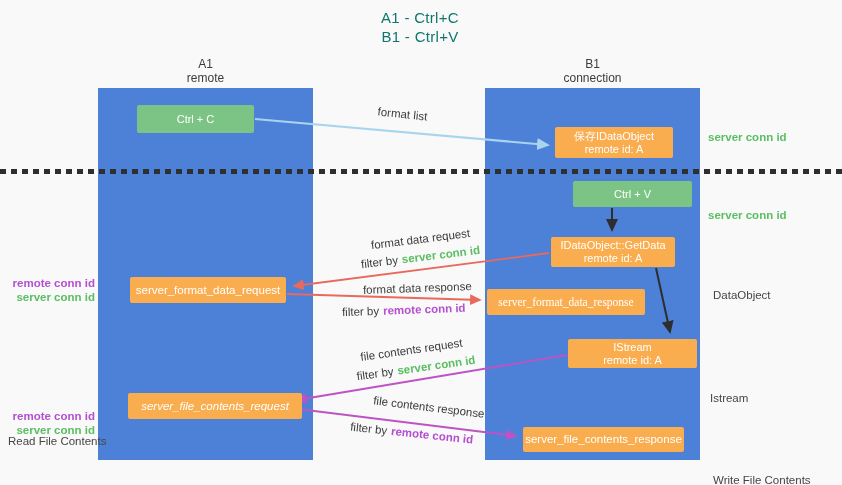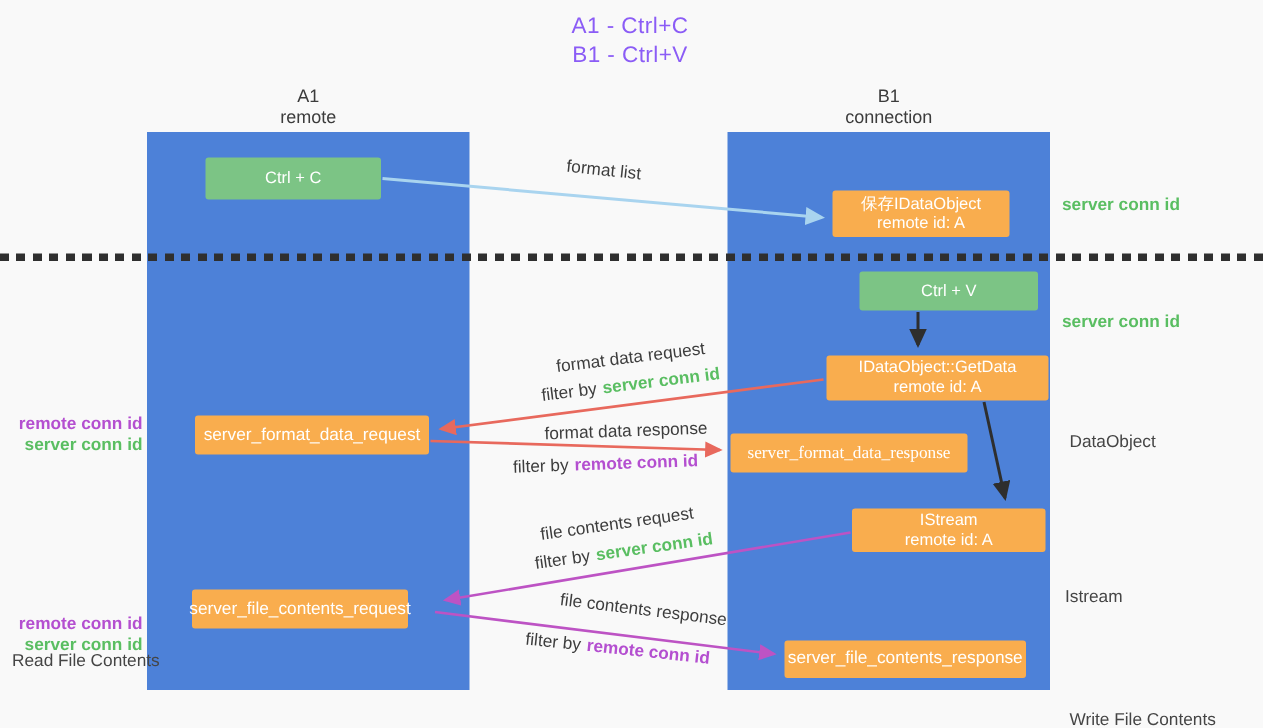--- a/index.html
+++ b/index.html
@@ -9,21 +9,21 @@
   }
   .canvas{
     position:relative;
     width:842px;height:485px;
     background:#f9f9f9;
     overflow:hidden;
     font-family:"Liberation Sans",sans-serif;
   }
   .title{
     position:absolute;left:320px;top:8px;width:200px;
-    text-align:center;color:#8b5cf6;font-size:15px;line-height:19px;
+    text-align:center;color:#0f766e;font-size:15px;line-height:19px;
     letter-spacing:0.3px;
   }
   .lane{
     position:absolute;top:88px;width:215px;height:372px;
     background:#4d81d8;z-index:1;
   }
   .lane.left{left:98px;}
   .lane.right{left:485px;}
   .lane-header{
     position:absolute;top:57px;width:215px;
@@ -40,25 +40,25 @@
     position:absolute;z-index:4;
     display:flex;flex-direction:column;align-items:center;justify-content:center;
     color:#ffffff;font-size:11px;line-height:13px;text-align:center;
     border-radius:2px;
   }
   .node.green{background:#7cc485;}
   .node.orange{background:#f9ad4e;}
   .n-ctrl-c{left:137px;top:105px;width:117px;height:28px;}
   .n-save{left:555px;top:127px;width:118px;height:31px;}
   .n-ctrl-v{left:553px;top:181px;width:119px;height:26px;margin-left:20px;}
-  .n-getdata{left:551px;top:237px;width:148px;height:30px;}
+  .n-getdata{left:551px;top:237px;width:124px;height:30px;}
   .n-fmt-req{left:130px;top:277px;width:156px;height:26px;font-size:11.5px;}
   .n-fmt-resp{left:487px;top:289px;width:158px;height:26px;font-size:11.5px;font-family:Liberation Serif, serif;}
   .n-istream{left:568px;top:339px;width:129px;height:29px;}
-  .n-file-req{left:128px;top:393px;width:144px;height:26px;font-size:11.5px;}
+  .n-file-req{left:128px;top:393px;width:174px;height:26px;font-size:11.5px;font-style:italic;}
   .n-file-resp{left:523px;top:427px;width:161px;height:25px;font-size:11.5px;}
   .alabel{
     position:absolute;z-index:5;color:#3d3d3d;font-size:11.5px;
     text-align:center;white-space:nowrap;
   }
   .green-t{color:#5abe62;font-weight:bold;}
   .purple-t{color:#b44fd0;font-weight:bold;}
   .gray-t{color:#454545;margin-top:44px;}
   .side{
     position:absolute;z-index:5;font-size:11.5px;white-space:nowrap;

